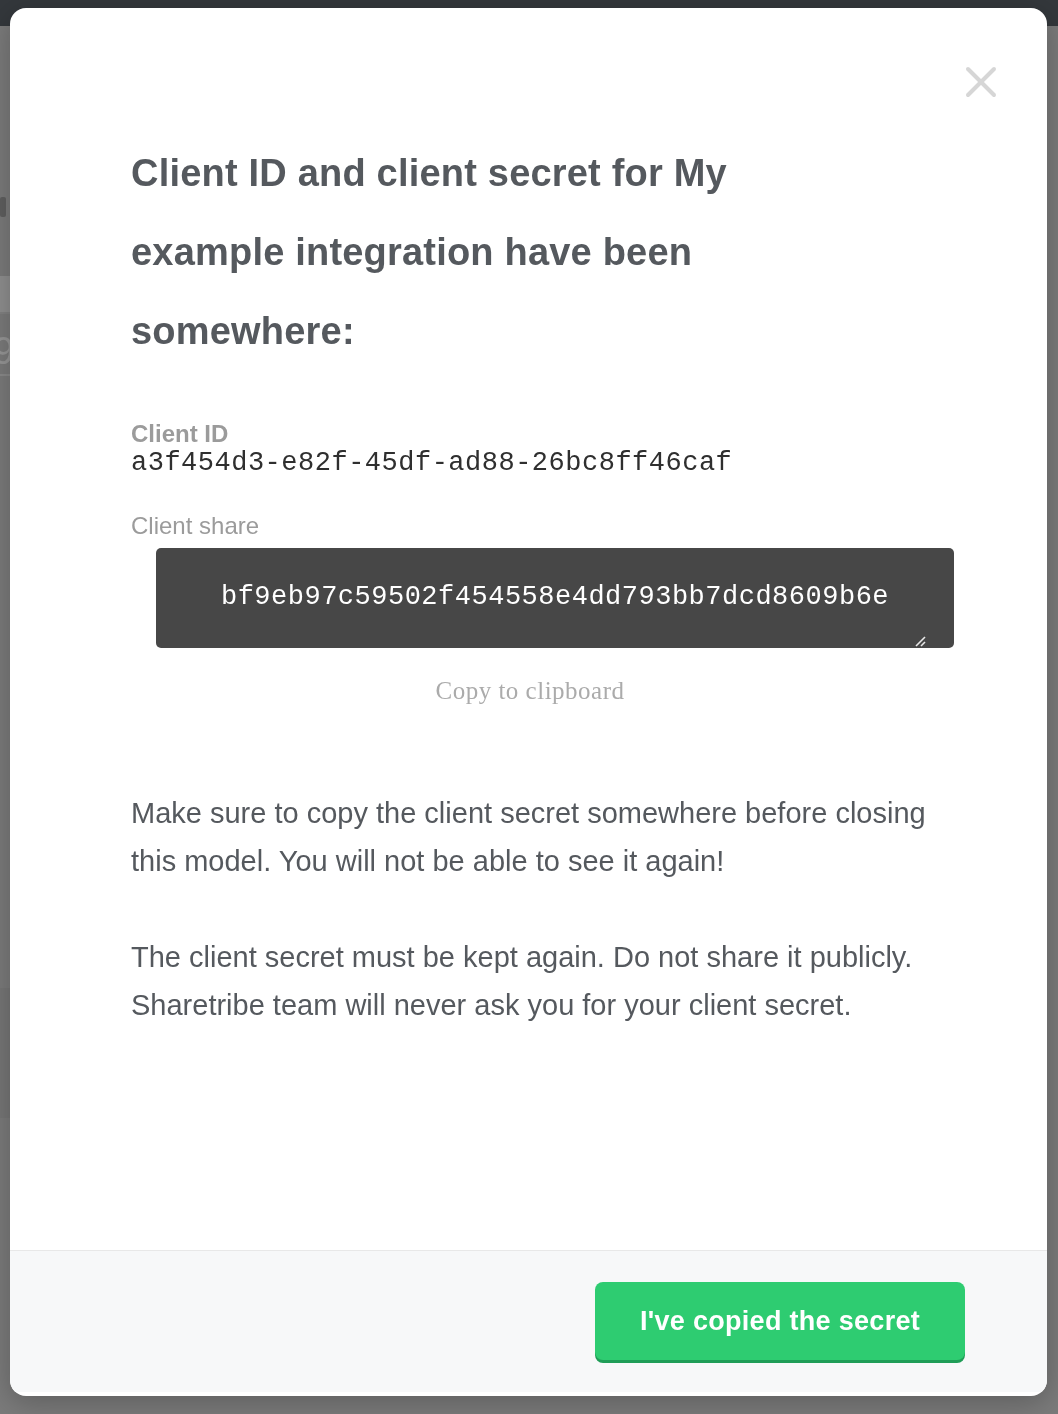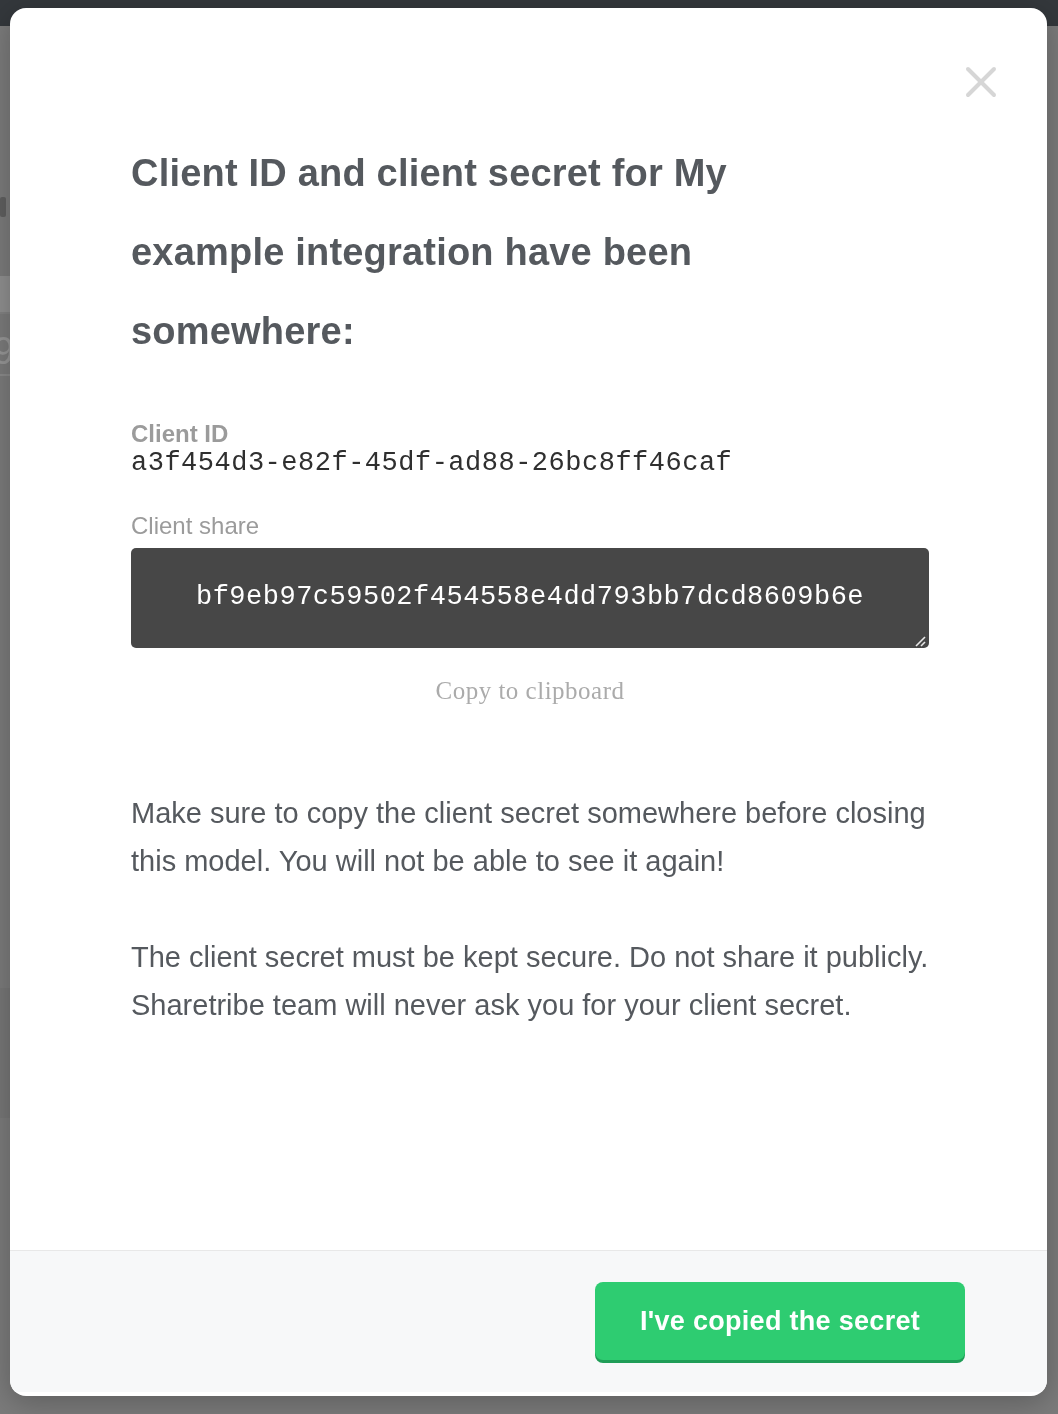--- a/index.html
+++ b/index.html
@@ -121,20 +121,21 @@
     border: none;
     border-radius: 5px;
     resize: none;
     font-family: "Liberation Mono", monospace;
     font-size: 27px;
     text-align: center;
     padding-top: 34px;
     letter-spacing: 0.5px;
     overflow: hidden;
     display: block;
+    margin-left: 25px;
   }
   .resize-grip {
     position: absolute;
     right: 3px; bottom: 3px;
     width: 12px; height: 12px;
     pointer-events: none;
   }
   .copy-link {
     position: absolute;
     left: 121px; top: 668px;
@@ -231,21 +232,21 @@
   </div>
 
   <button class="copy-link">Copy to clipboard</button>
 
   <p class="warning-para warning-1">
     <span class="title-line">Make sure to copy the client secret somewhere before</span>
     <span class="title-line">closing this model. You will not be able to see it again!</span>
   </p>
 
   <p class="warning-para warning-2">
-    <span class="title-line">The client secret must be kept secure. Do not share it</span>
+    <span class="title-line">The client secret must be kept again. Do not share it</span>
     <span class="title-line">publicly. Sharetribe team will never ask you for your</span>
     <span class="title-line">client secret.</span>
   </p>
 
   <div class="modal-footer">
     <button class="confirm-btn">I've copied the secret</button>
   </div>
 
 </div>
 

